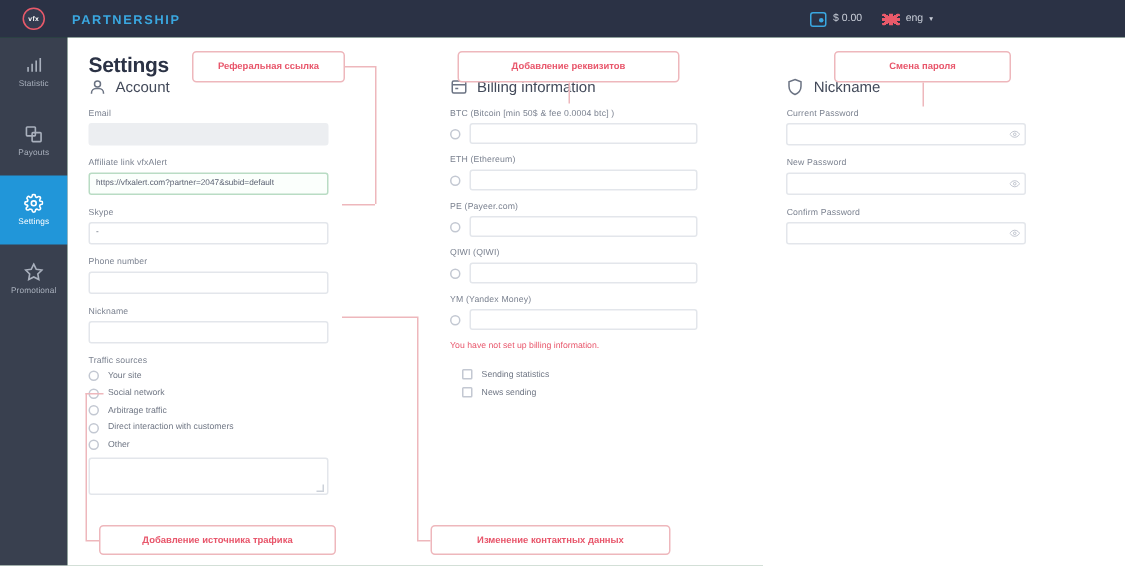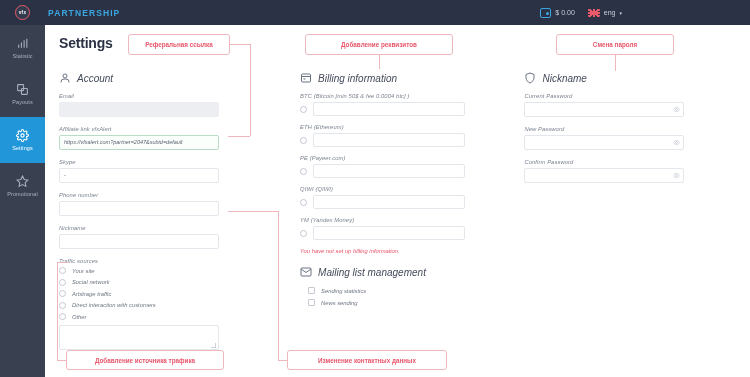--- a/index.html
+++ b/index.html
@@ -73,21 +73,21 @@
 
   
   .content{
     position:absolute; left:45px; top:25px; width:705px; height:352px;
     background:#ffffff; padding:10px 14px 0 14px;
   }
   .page-title{
     font-size:14px; font-weight:bold; color:#2b3245; letter-spacing:-.2px;
   }
 
-  .cols{ display:flex; gap:0px; margin-top:21px;font-style:italic; }
+  .cols{ display:flex; gap:0px; margin-top:1px; }
   .col{ position:relative; }
   .col1{ width:245px; }
   .col2{ width:228px; }
   .col3{ width:215px; }
 
   .sec-head{
     display:flex; align-items:center; gap:6px; margin-bottom:9px;
   }
   .sec-ico{ width:12px; height:12px; color:#6b7383; display:block; }
   .sec-title{ font-size:10px; color:#434a5a; }
@@ -337,27 +337,20 @@
         <div class="bill-field">
           <span class="f-label">YM (Yandex Money)</span>
           <div class="bill-row">
             <span class="radio"></span>
             <div class="bill-input"></div>
           </div>
         </div>
 
         <div class="warn">You have not set up billing information.</div>
 
-        <div class="sec-head">
-          <svg class="sec-ico" viewBox="0 0 24 24" fill="none" stroke="currentColor" stroke-width="2">
-            <rect x="2" y="4" width="20" height="16" rx="2"></rect>
-              <path d="M2 6l10 7 10-7"></path>
-          </svg>
-          <span class="sec-title">Mailing list management</span>
-        </div>
 
         <div class="chk-opt">
           <span class="chk"></span>
           <span class="chk-label">Sending statistics</span>
         </div>
         <div class="chk-opt">
           <span class="chk"></span>
           <span class="chk-label">News sending</span>
         </div>
       </div>

